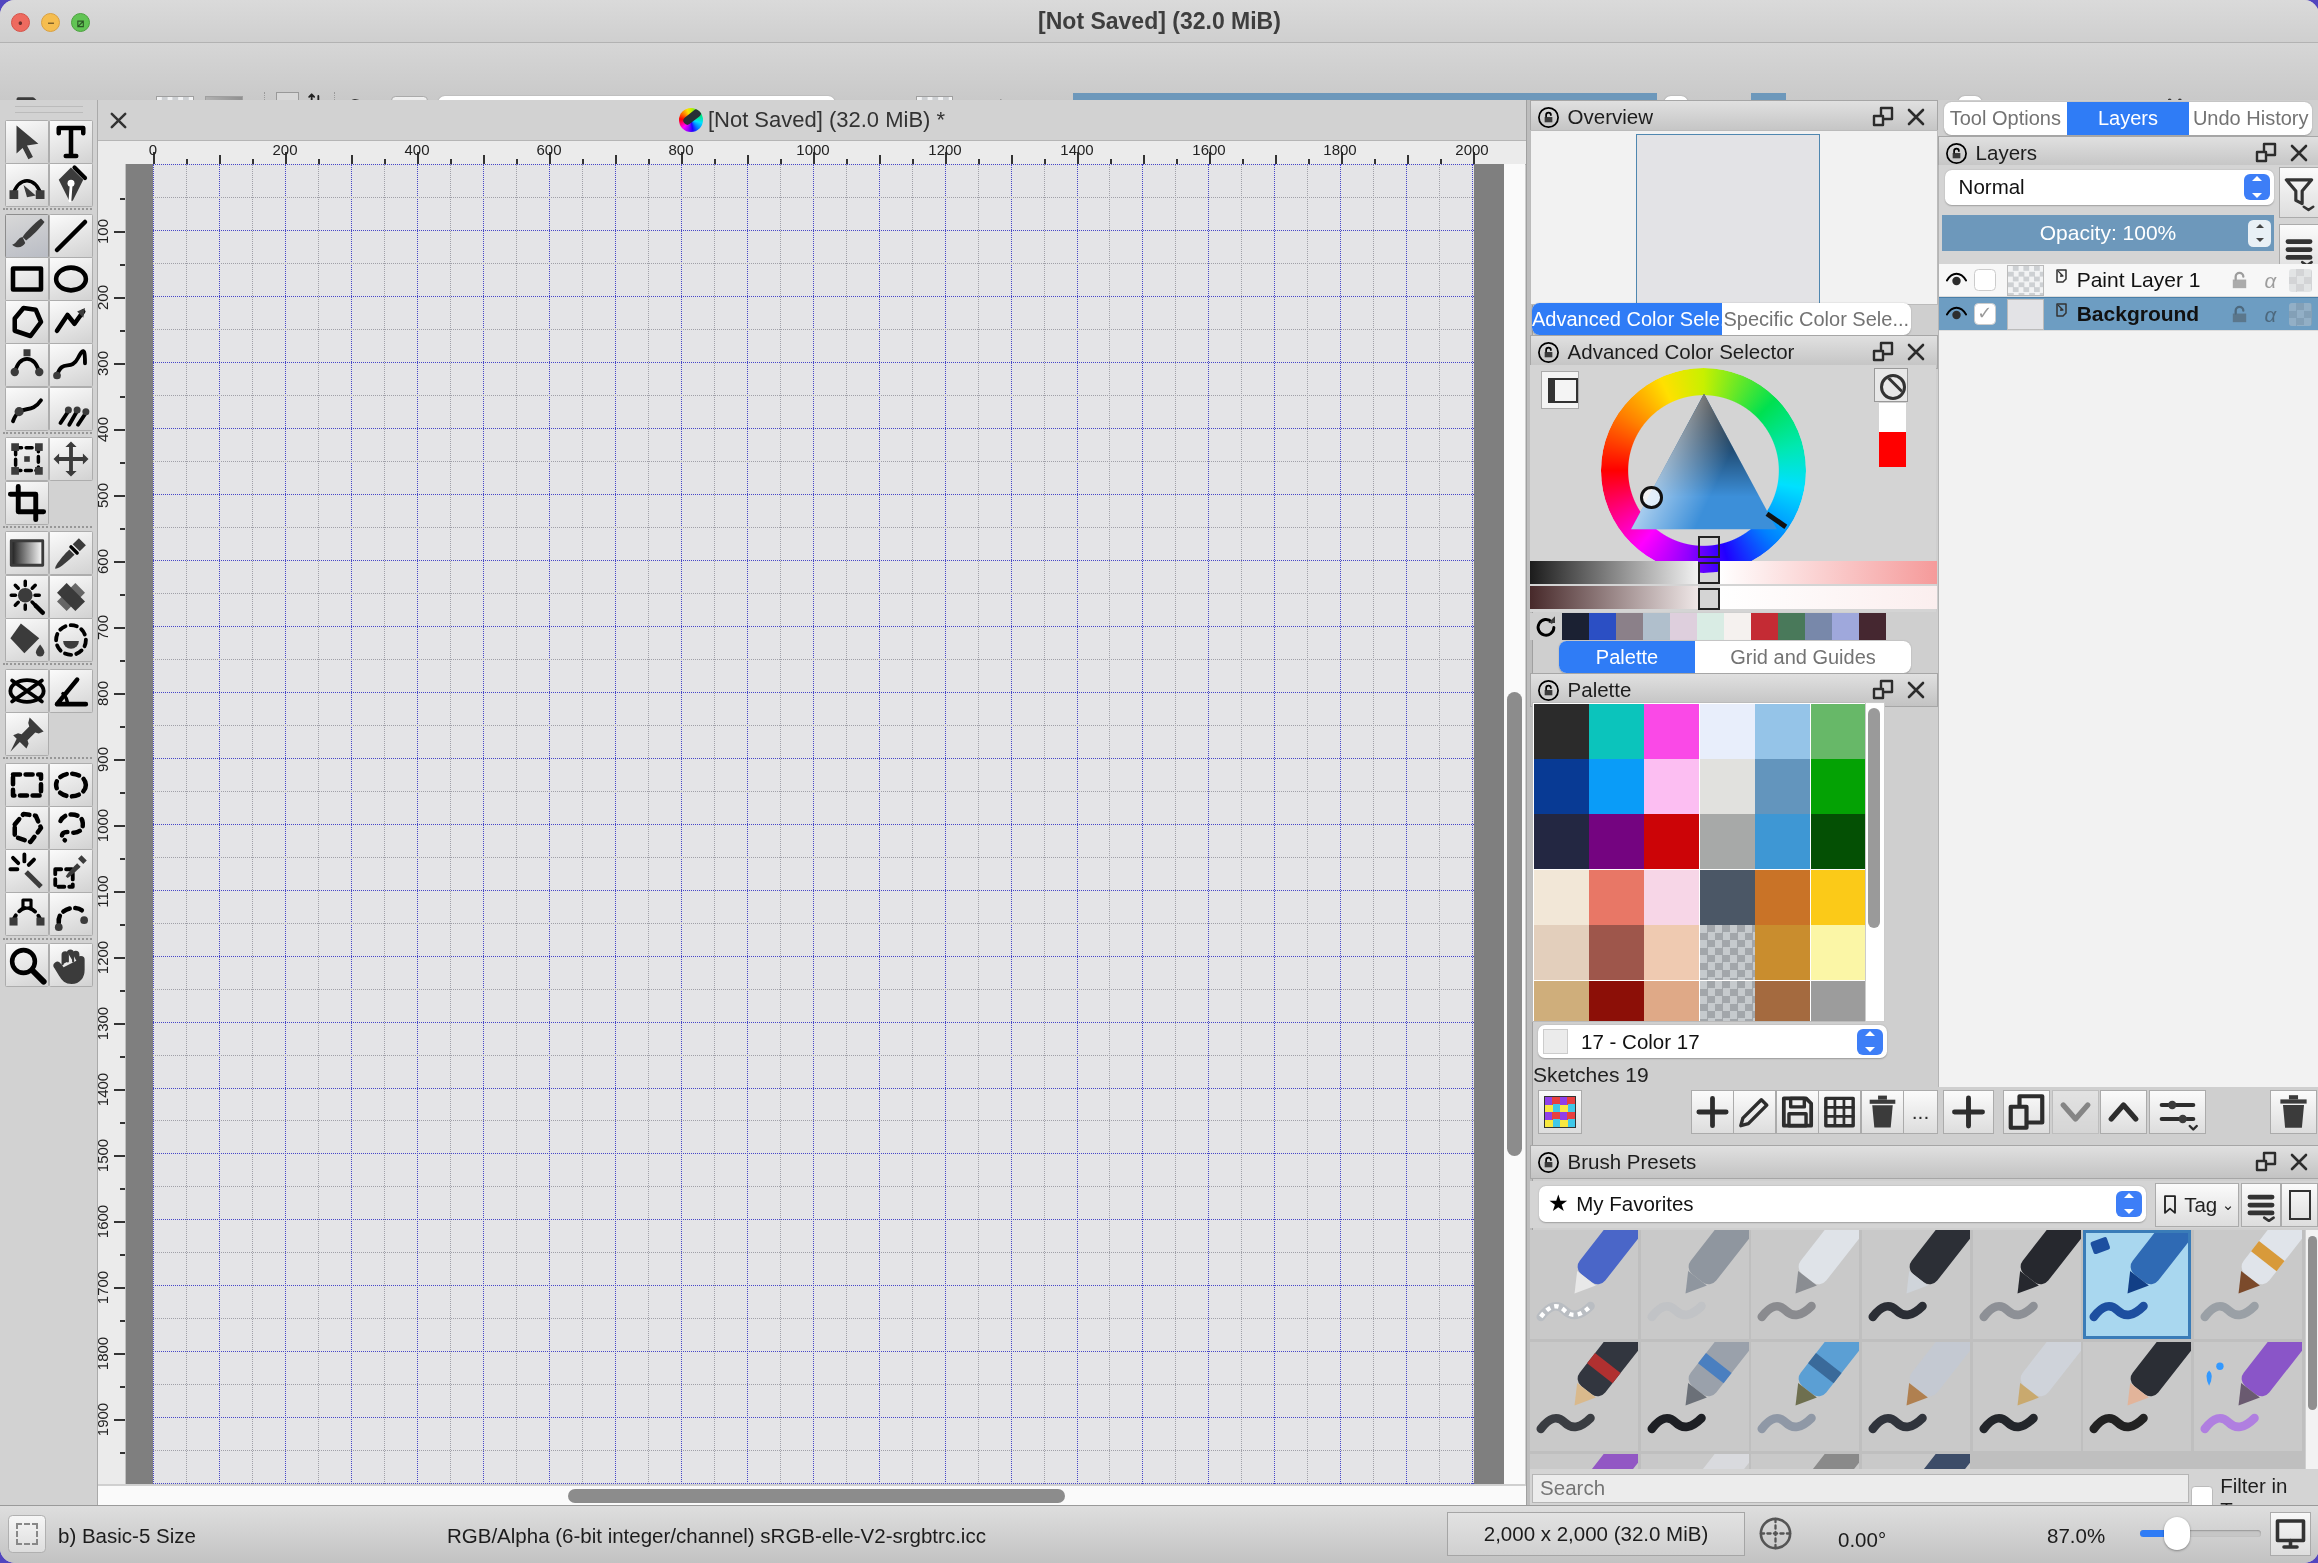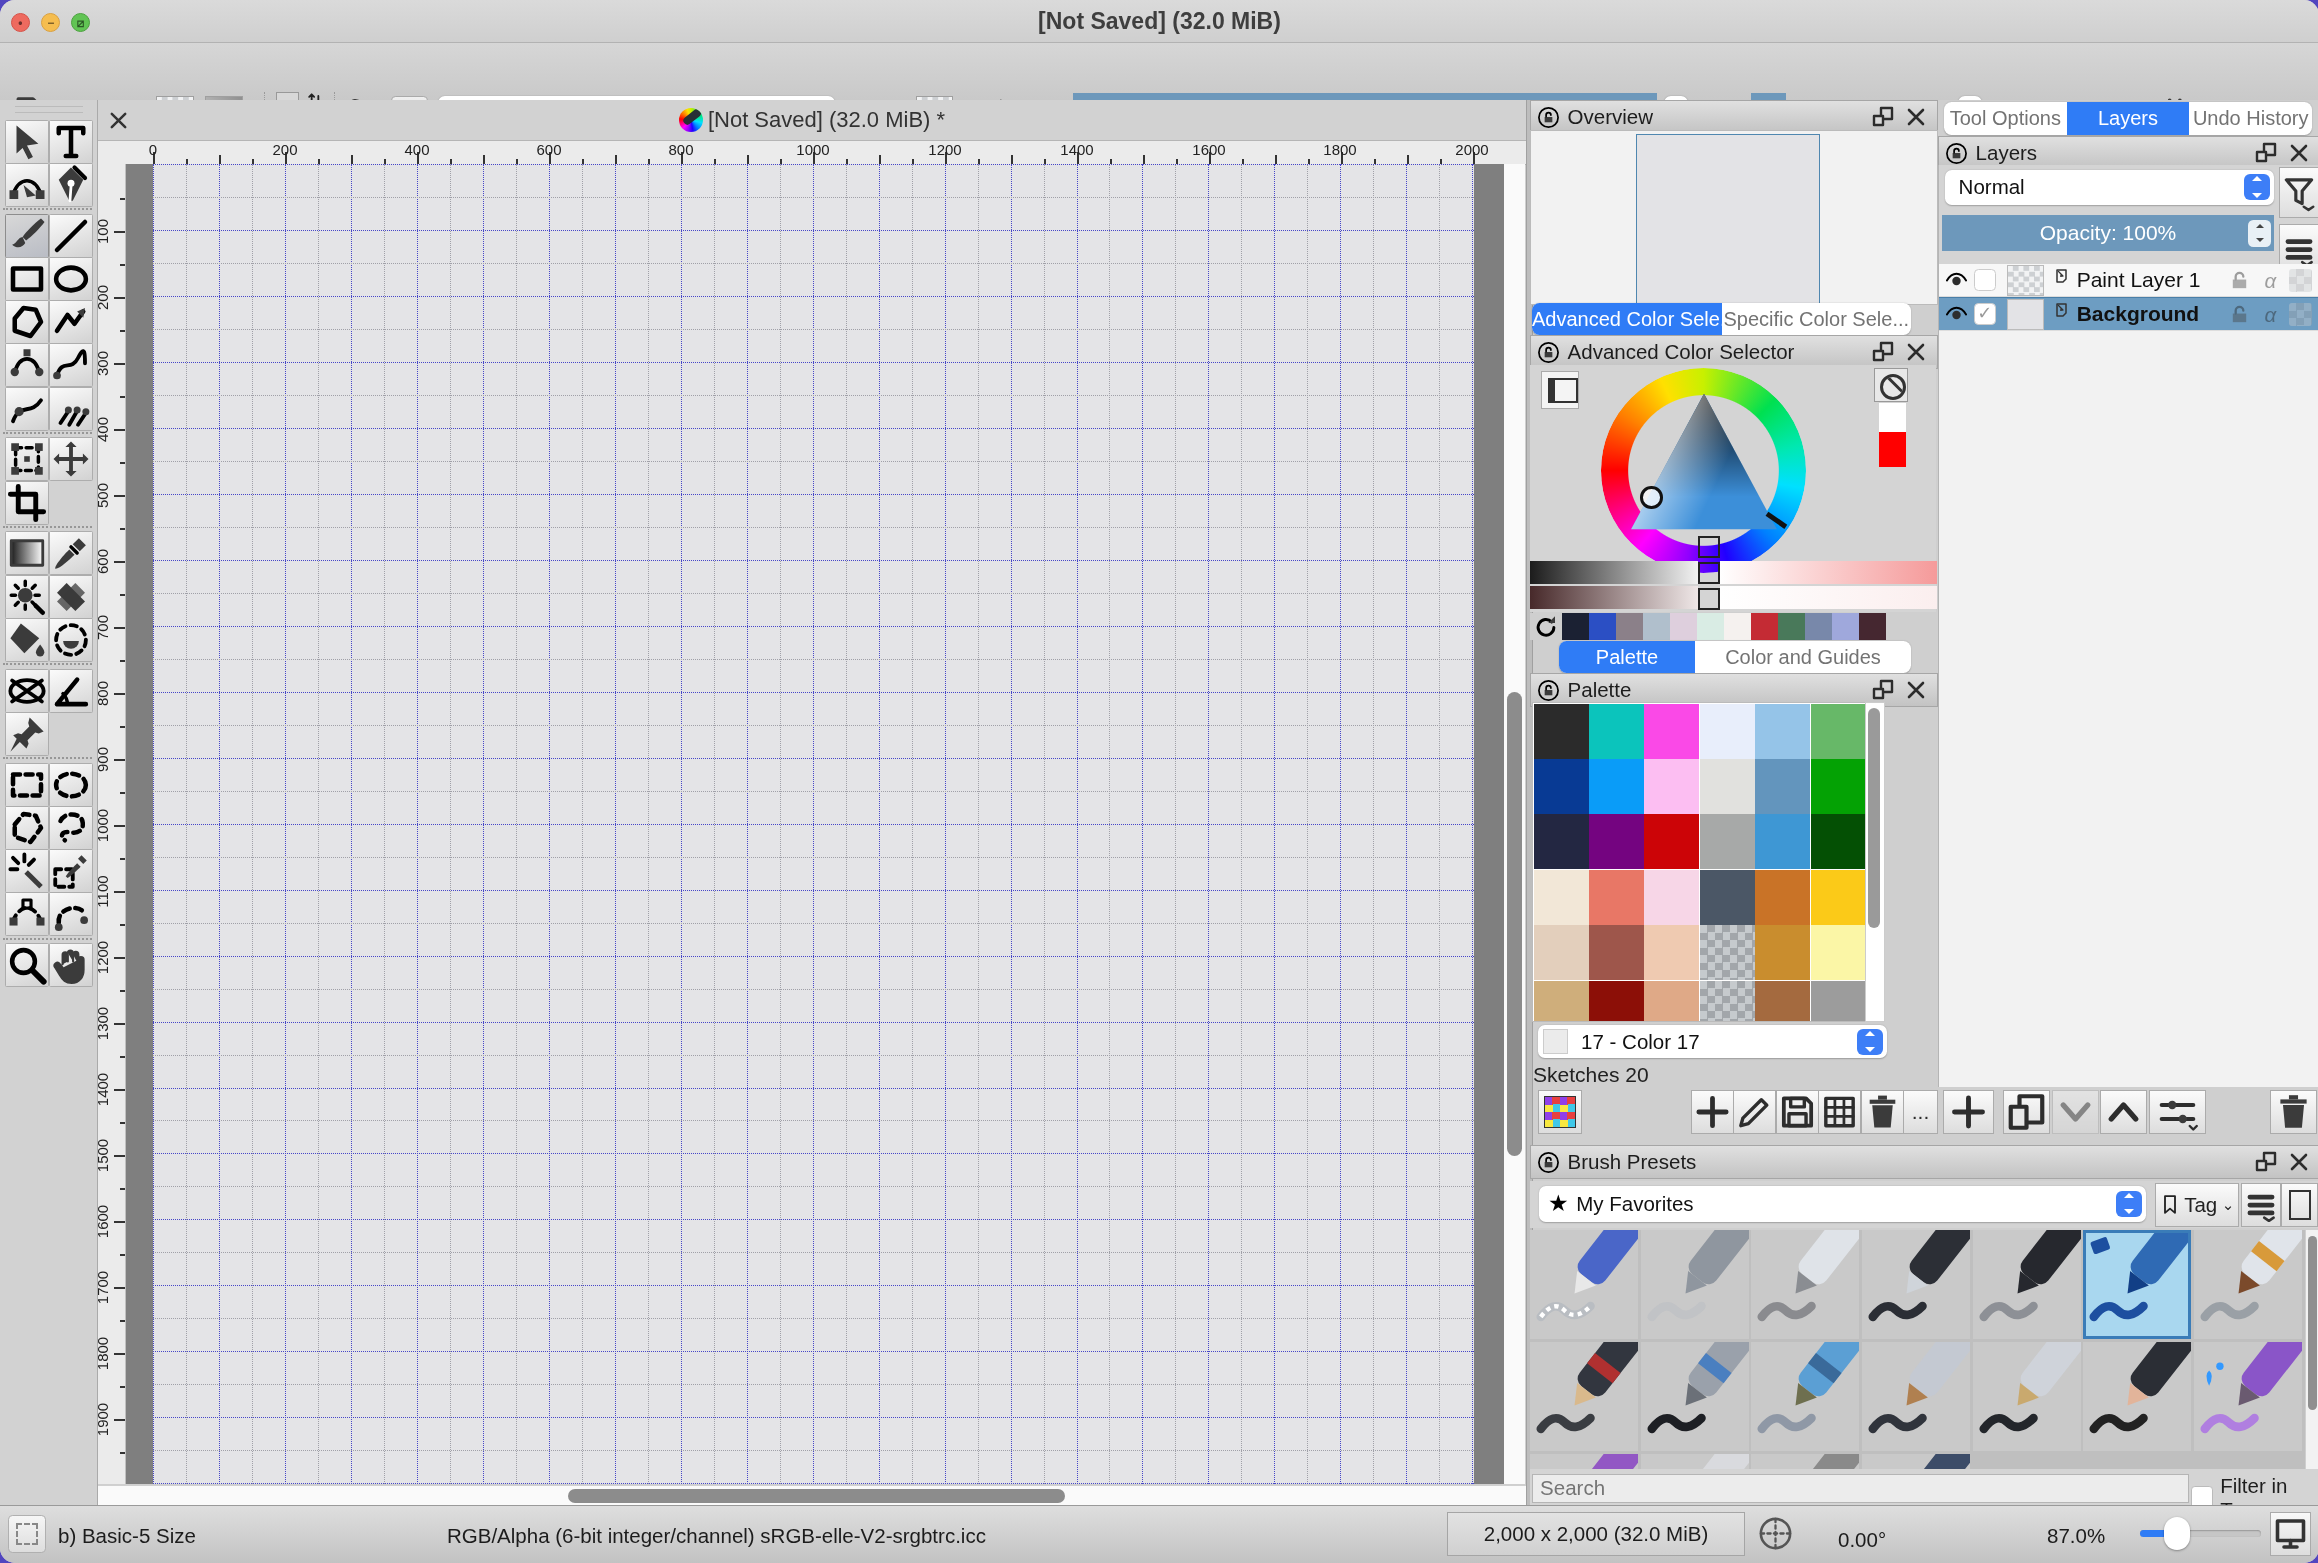--- a/index.html
+++ b/index.html
@@ -784,21 +784,21 @@
         <div class="sw" style="background: rgb(217, 236, 228);"></div>
         <div class="sw" style="background: rgb(245, 241, 239);"></div>
         <div class="sw" style="background: rgb(196, 43, 52);"></div>
         <div class="sw" style="background: rgb(73, 121, 90);"></div>
         <div class="sw" style="background: rgb(120, 136, 170);"></div>
         <div class="sw" style="background: rgb(159, 168, 220);"></div>
         <div class="sw" style="background: rgb(69, 39, 48);"></div>
       </div>
     <div class="seg-tabs" style="left:1559px;top:541px;width:352px;height:32px">
       <div class="seg on" style="flex:0 0 136px">Palette</div>
-      <div class="seg">Color and Guides</div>
+      <div class="seg">Grid and Guides</div>
     </div>
     <div class="dock-head" style="left:1530px;top:573px;width:406px">
       <span class="lock"><svg viewBox="0 0 24 24" fill="none" stroke="currentColor" stroke-width="2" stroke-linecap="round" stroke-linejoin="round" style="width:100%;height:100%">
             <circle cx="12" cy="12" r="10" stroke-width="1.8"></circle>
             <rect x="8" y="11.5" width="8" height="5.5" fill="#3b3b3b" stroke="none"></rect>
             <path d="M9.5 11V9.5a2.5 2.5 0 0 1 5 0" stroke-width="1.8"></path>
           </svg></span>
       <span class="ttl">Palette</span>
       <span class="hbtn"><svg viewBox="0 0 24 24" fill="none" stroke="currentColor" stroke-width="2" stroke-linecap="round" stroke-linejoin="round" style="width:100%;height:100%">
             <rect x="10" y="3" width="11" height="11" stroke-width="2.4"></rect>
@@ -847,21 +847,21 @@
         <div class="sw" style="background: rgb(156, 156, 156); left: 278px; top: 278px;"></div>
       </div>
     <div id="palette-scroll">
         <div class="thumb"></div>
       </div>
     <div class="combo" id="palette-combo">
       <span class="swmini"></span>
       <span class="lbl">17 - Color 17</span>
         <span class="step carets"></span>
     </div>
-    <div id="sketches-label">Sketches 20</div>
+    <div id="sketches-label">Sketches 19</div>
     <div id="palette-colors-btn">
       <div style="width:30px;height:30px;background:conic-gradient(#e84040 25%,#40c8e8 0 50%,#f8e840 0 75%,#9040e8 0) 0 0/15px 15px;border:1.5px solid #333"></div>
     </div>
     <div class="mini-btn" style="left:1691px">
         <svg viewBox="0 0 24 24" fill="none" stroke="currentColor" stroke-width="2" stroke-linecap="round" stroke-linejoin="round" style="width:100%;height:100%">
           <path d="M12 4v16M4 12h16" stroke-width="2.8"></path>
         </svg>
       </div>
     <div class="mini-btn" style="left:1733px">
         <svg viewBox="0 0 24 24" fill="none" stroke="currentColor" stroke-width="2" stroke-linecap="round" stroke-linejoin="round" style="width:100%;height:100%">

